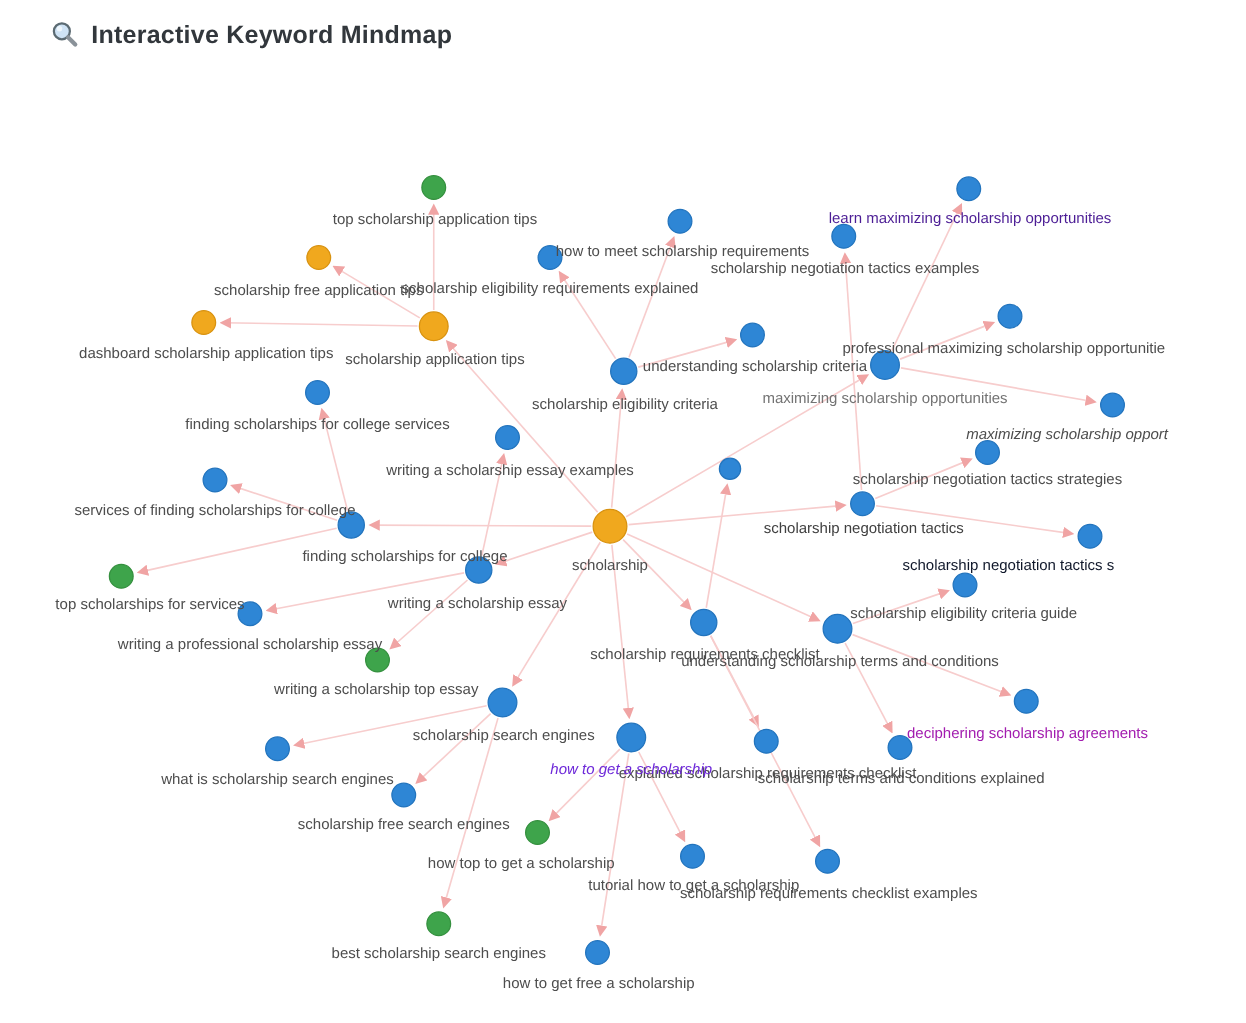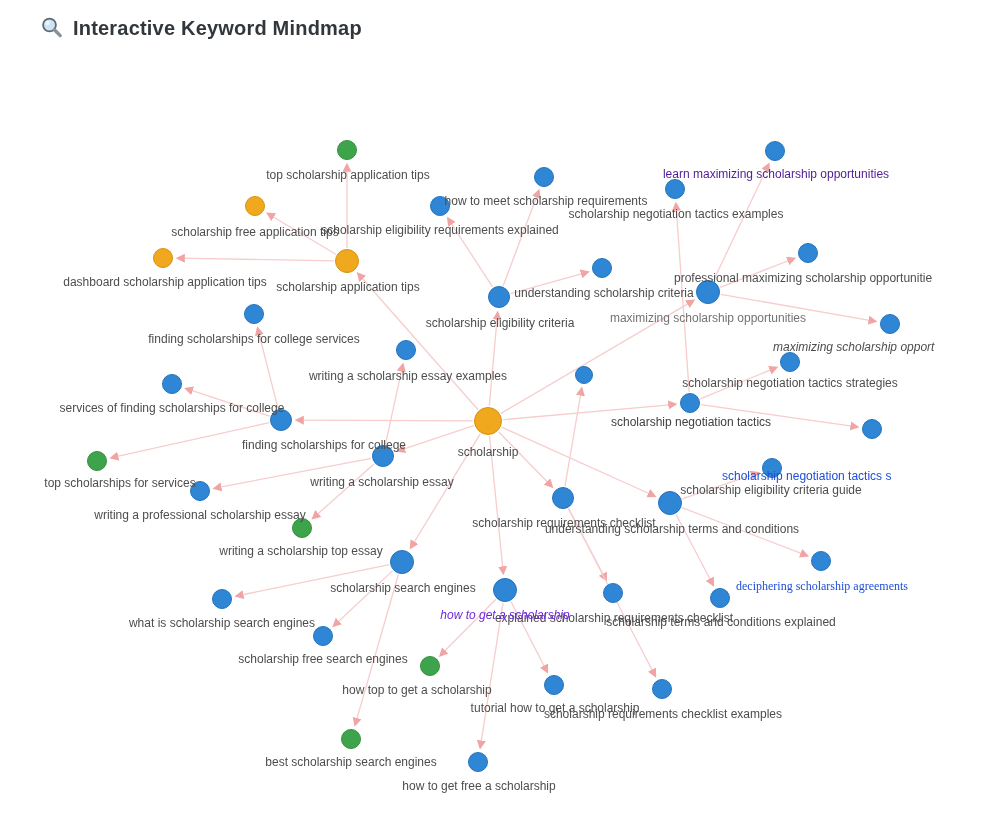--- a/index.html
+++ b/index.html
@@ -105,21 +105,21 @@
       <div class="nlabel left" style="left: 634px; top: 183px; color: rgb(77, 77, 77);">professional maximizing scholarship opportunitie</div>
       <div class="gnode" style="left: 840px; top: 219px; width: 20px; height: 20px; background: rgb(46, 134, 213); border: 1px solid rgb(35, 116, 189);"></div>
       <div class="nlabel left" style="left: 733px; top: 252px; color: rgb(77, 77, 77); font-style: italic;">maximizing scholarship opport</div>
       <div class="gnode" style="left: 640px; top: 298px; width: 20px; height: 20px; background: rgb(46, 134, 213); border: 1px solid rgb(35, 116, 189);"></div>
       <div class="nlabel" style="left: 651px; top: 327px; color: #404040;">scholarship negotiation tactics</div>
       <div class="gnode" style="left: 625px; top: 84px; width: 20px; height: 20px; background: rgb(46, 134, 213); border: 1px solid rgb(35, 116, 189);"></div>
       <div class="nlabel" style="left: 636px; top: 119px; color: rgb(77, 77, 77);">scholarship negotiation tactics examples</div>
       <div class="gnode" style="left: 740px; top: 257px; width: 20px; height: 20px; background: rgb(46, 134, 213); border: 1px solid rgb(35, 116, 189);"></div>
       <div class="nlabel" style="left: 750px; top: 288px; color: rgb(77, 77, 77);">scholarship negotiation tactics strategies</div>
       <div class="gnode" style="left: 822px; top: 324px; width: 20px; height: 20px; background: rgb(46, 134, 213); border: 1px solid rgb(35, 116, 189);"></div>
-      <div class="nlabel left" style="left: 682px; top: 357px; color: #1d4ed8; margin-top: 24px;">scholarship negotiation tactics s</div>
+      <div class="nlabel left" style="left: 682px; top: 357px; color: #0f172a;">scholarship negotiation tactics s</div>
       <div class="gnode" style="left: 230px; top: 314px; width: 22px; height: 22px; background: rgb(46, 134, 213); border: 1px solid rgb(35, 116, 189);"></div>
       <div class="nlabel" style="left: 257px; top: 350px; color: rgb(77, 77, 77); margin-left: 27px;">finding scholarships for college</div>
       <div class="gnode" style="left: 204px; top: 209px; width: 20px; height: 20px; background: rgb(46, 134, 213); border: 1px solid rgb(35, 116, 189);"></div>
       <div class="nlabel" style="left: 214px; top: 244px; color: rgb(77, 77, 77);">finding scholarships for college services</div>
       <div class="gnode" style="left: 122px; top: 279px; width: 20px; height: 20px; background: rgb(46, 134, 213); border: 1px solid rgb(35, 116, 189);"></div>
       <div class="nlabel" style="left: 132px; top: 313px; color: rgb(77, 77, 77);">services of finding scholarships for college</div>
       <div class="gnode" style="left: 47px; top: 356px; width: 20px; height: 20px; background: rgb(62, 164, 75); border: 1px solid rgb(53, 144, 63);"></div>
       <div class="nlabel" style="left: 80px; top: 388px; color: rgb(77, 77, 77);">top scholarships for services</div>
       <div class="gnode" style="left: 332px; top: 350px; width: 22px; height: 22px; background: rgb(46, 134, 213); border: 1px solid rgb(35, 116, 189);"></div>
       <div class="nlabel" style="left: 342px; top: 387px; color: rgb(77, 77, 77);">writing a scholarship essay</div>
@@ -134,21 +134,21 @@
       <div class="gnode" style="left: 535px; top: 271px; width: 18px; height: 18px; background: rgb(46, 134, 213); border: 1px solid rgb(35, 116, 189);"></div>
       <div class="gnode" style="left: 563px; top: 488px; width: 20px; height: 20px; background: rgb(46, 134, 213); border: 1px solid rgb(35, 116, 189);"></div>
       <div class="nlabel" style="left: 574px; top: 523px; color: rgb(77, 77, 77);">explained scholarship requirements checklist</div>
       <div class="gnode" style="left: 612px; top: 584px; width: 20px; height: 20px; background: rgb(46, 134, 213); border: 1px solid rgb(35, 116, 189);"></div>
       <div class="nlabel" style="left: 623px; top: 619px; color: rgb(77, 77, 77);">scholarship requirements checklist examples</div>
       <div class="gnode" style="left: 618px; top: 396px; width: 24px; height: 24px; background: rgb(46, 134, 213); border: 1px solid rgb(35, 116, 189);"></div>
       <div class="nlabel" style="left: 632px; top: 434px; color: rgb(77, 77, 77);">understanding scholarship terms and conditions</div>
       <div class="gnode" style="left: 722px; top: 363px; width: 20px; height: 20px; background: rgb(46, 134, 213); border: 1px solid rgb(35, 116, 189);"></div>
       <div class="nlabel" style="left: 731px; top: 395px; color: rgb(77, 77, 77);">scholarship eligibility criteria guide</div>
       <div class="gnode" style="left: 771px; top: 456px; width: 20px; height: 20px; background: rgb(46, 134, 213); border: 1px solid rgb(35, 116, 189);"></div>
-      <div class="nlabel" style="left: 782px; top: 491px; color: #1d4ed8; font-family: Liberation Serif, serif;">deciphering scholarship agreements</div>
+      <div class="nlabel" style="left: 782px; top: 491px; color: #a21caf;">deciphering scholarship agreements</div>
       <div class="gnode" style="left: 670px; top: 493px; width: 20px; height: 20px; background: rgb(46, 134, 213); border: 1px solid rgb(35, 116, 189);"></div>
       <div class="nlabel" style="left: 681px; top: 527px; color: rgb(77, 77, 77);">scholarship terms and conditions explained</div>
       <div class="gnode" style="left: 350px; top: 455px; width: 24px; height: 24px; background: rgb(46, 134, 213); border: 1px solid rgb(35, 116, 189);"></div>
       <div class="nlabel" style="left: 363px; top: 493px; color: rgb(77, 77, 77);">scholarship search engines</div>
       <div class="gnode" style="left: 172px; top: 494px; width: 20px; height: 20px; background: rgb(46, 134, 213); border: 1px solid rgb(35, 116, 189);"></div>
       <div class="nlabel" style="left: 182px; top: 528px; color: rgb(77, 77, 77);">what is scholarship search engines</div>
       <div class="gnode" style="left: 273px; top: 531px; width: 20px; height: 20px; background: rgb(46, 134, 213); border: 1px solid rgb(35, 116, 189);"></div>
       <div class="nlabel" style="left: 283px; top: 564px; color: rgb(77, 77, 77);">scholarship free search engines</div>
       <div class="gnode" style="left: 301px; top: 634px; width: 20px; height: 20px; background: rgb(62, 164, 75); border: 1px solid rgb(53, 144, 63);"></div>
       <div class="nlabel" style="left: 311px; top: 667px; color: rgb(77, 77, 77);">best scholarship search engines</div>

